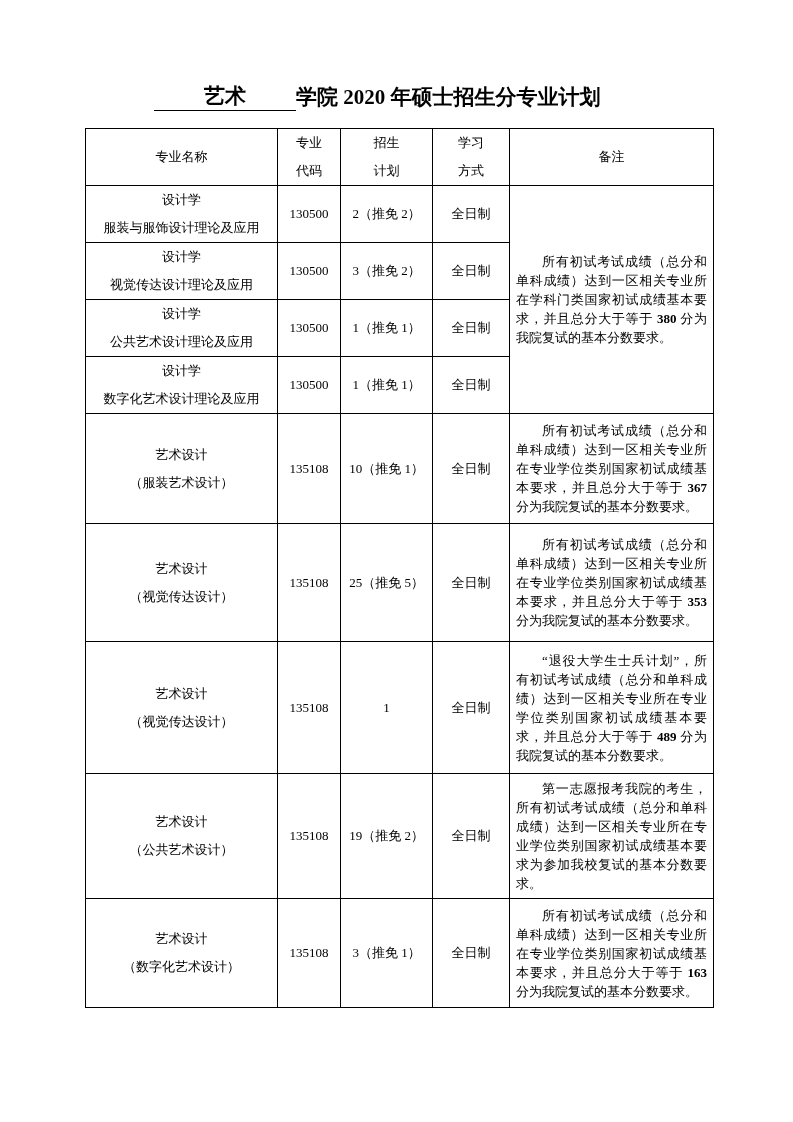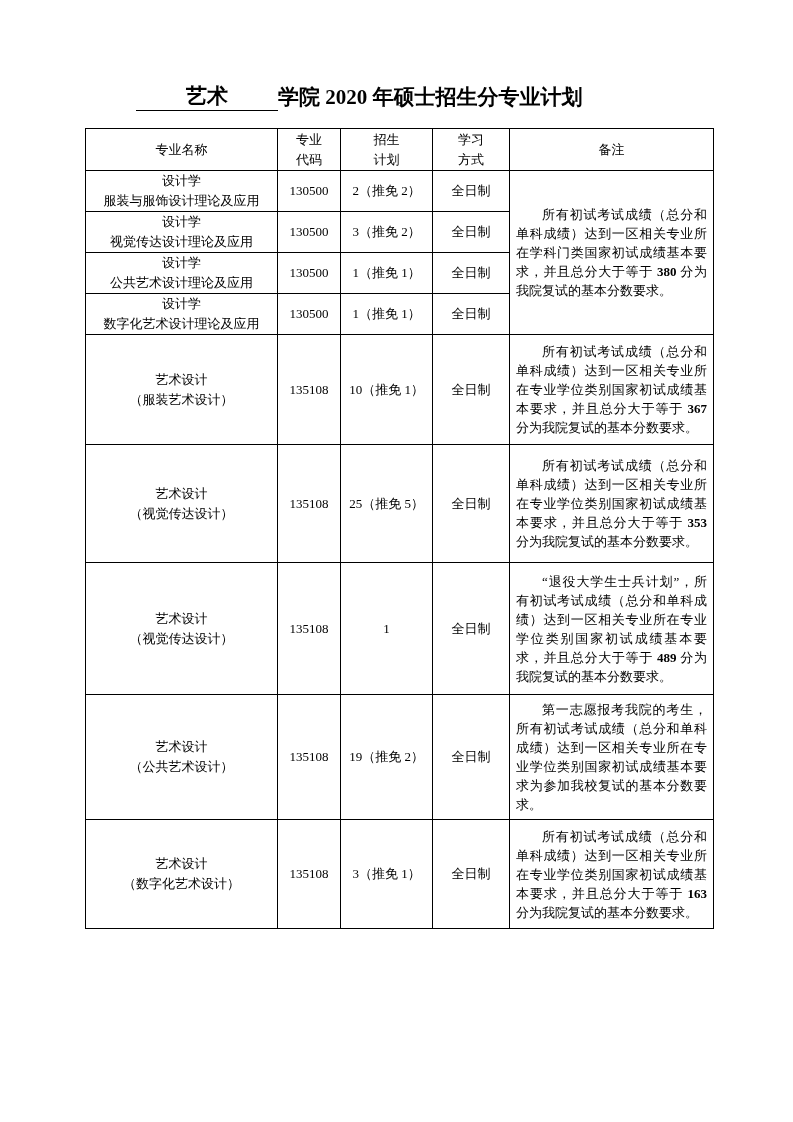--- a/index.html
+++ b/index.html
@@ -7,21 +7,21 @@
     position: relative;
     width: 793px;
     height: 1122px;
     background: #ffffff;
     color: #000000;
     font-family: "Liberation Serif", "DejaVu Serif", serif;
     overflow: hidden;
   }
   .doc-title {
     position: absolute;
-    left: 136px;
+    left: 154px;
     top: 82px;
     font-size: 21px;
     font-weight: bold;
     white-space: nowrap;
   }
   .blank-underline {
     display: inline-block;
     width: 142px;
     text-align: center;
     border-bottom: 1px solid #000;
@@ -37,21 +37,21 @@
   }
   .plan-table td, .plan-table th {
     border: 1px solid #000000;
     padding: 0;
     font-size: 13px;
     font-weight: normal;
     text-align: center;
     vertical-align: middle;
     color: #000000;
   }
-  .pre-line { white-space: pre-line; line-height: 20px; }
+  .pre-line { white-space: pre-line; line-height: 28px; }
   .rh-header { height: 42px; font-family: Liberation Serif, serif; }
   .rh-s  { height: 41px; }
   .rh-r5 { height: 110px; }
   .rh-r6 { height: 118px; }
   .rh-r7 { height: 132px; }
   .rh-r8 { height: 125px; }
   .rh-r9 { height: 109px; }
   td.remarks {
     text-align: justify;
     padding: 3px 6px;

